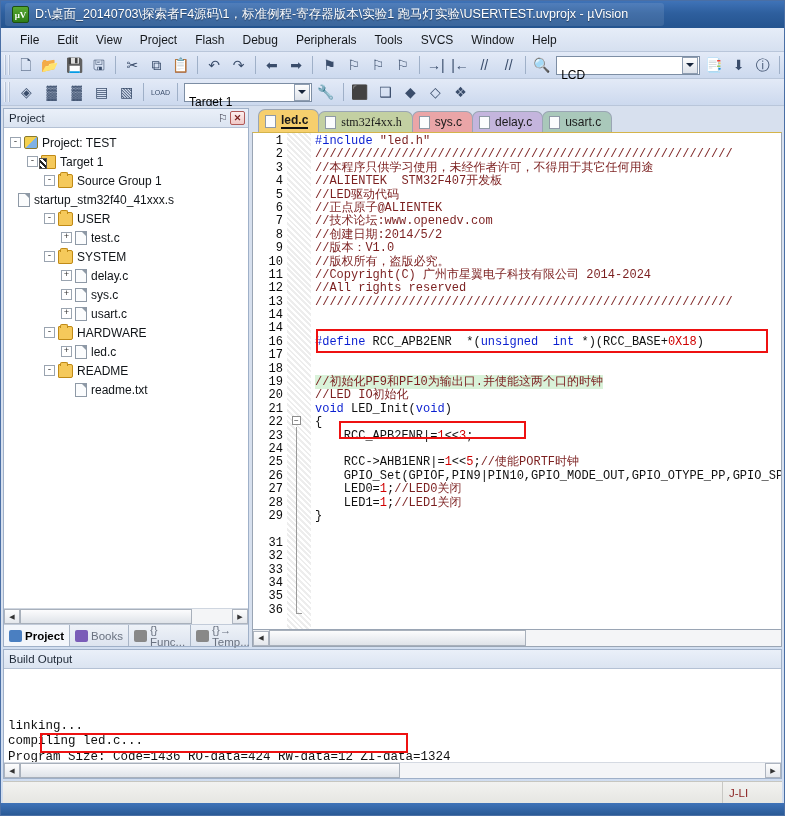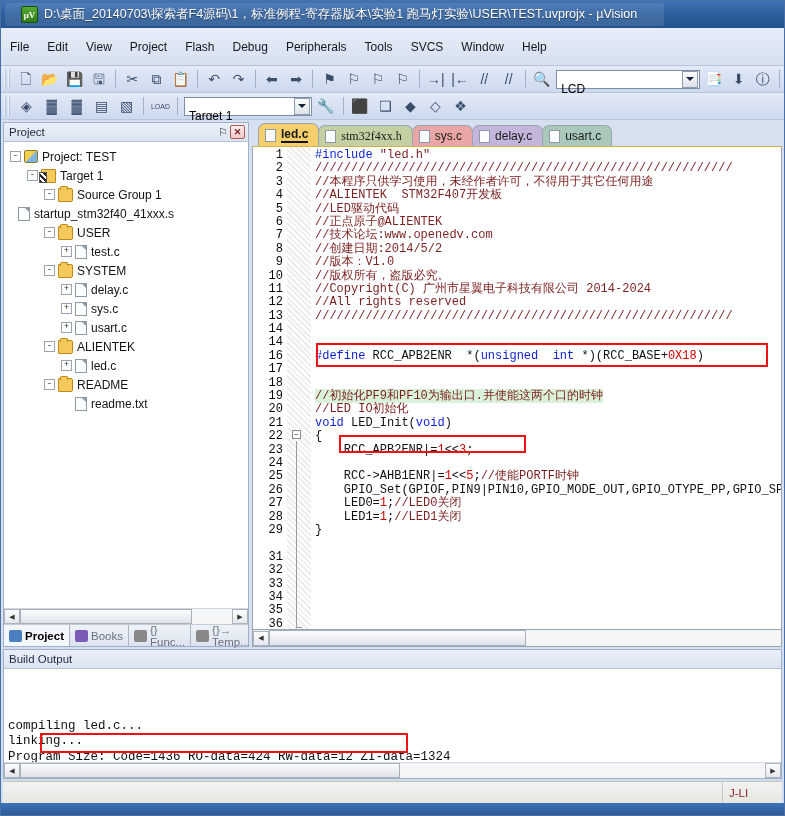--- a/index.html
+++ b/index.html
@@ -30,40 +30,40 @@
   .title-glass {
     position: absolute; left: 4px; top: 2px; right: 120px; bottom: 2px;
     background: rgba(255,255,255,0.10);
     border-radius: 3px;
   }
   .app-icon {
     width: 17px; height: 17px;
     background: linear-gradient(#57a832, #2f7d18);
     border: 1px solid #1c5010;
     border-radius: 2px;
-    margin-left: 16px; margin-right: 6px;
+    margin-left: 7px; margin-right: 6px;
     color: #fff; font-size: 9px; font-weight: bold;
     display: flex; align-items: center; justify-content: center;
     position: relative; z-index: 2;
     font-family: "Liberation Serif", serif;
   }
   .title-text {
     color: #ffffff;
     font-size: 12.5px;
     white-space: nowrap;
     position: relative; z-index: 2;
     text-shadow: 0 1px 1px rgba(0,0,0,0.45);
   }
 
   
   .menubar {
-    height: 38px;
+    height: 24px;
     background: linear-gradient(#e6edf8, #d6e0f0);
     display: flex; align-items: center;
-    padding-left: 0;
+    padding-left: 10px;
     border-bottom: 1px solid #b9c6da;
     flex: 0 0 auto;
   }
   .menu-item {
     font-size: 12px; color: #15181c;
     padding: 2px 9px;
     cursor: default;
   }
 
   
@@ -645,21 +645,21 @@
             <span class="tlabel">sys.c</span>
           </div>
           <div class="tnode" style="padding-left: 57px;">
             <div class="expander">+</div>
             <div class="ic ic-file"></div>
             <span class="tlabel">usart.c</span>
           </div>
           <div class="tnode" style="padding-left: 40px;">
             <div class="expander">-</div>
             <div class="ic ic-folder"></div>
-            <span class="tlabel">ALIENTEK</span>
+            <span class="tlabel">HARDWARE</span>
           </div>
           <div class="tnode" style="padding-left: 57px;">
             <div class="expander">+</div>
             <div class="ic ic-file"></div>
             <span class="tlabel">led.c</span>
           </div>
           <div class="tnode" style="padding-left: 40px;">
             <div class="expander">-</div>
             <div class="ic ic-folder"></div>
             <span class="tlabel">README</span>
@@ -776,21 +776,21 @@
           <div class="sb-thumb" style="width:257px;height:16px;"></div>
         </div>
       </div>
     </div>
   </div>
 
   <div class="build-pane">
     <div class="build-head">Build Output</div>
     <div class="build-body" id="buildbody">
       <div class="redbox" style="left:36px;top:64px;width:368px;height:20px;"></div>
-    <div style="position: relative;">compiling led.c...</div><div style="position: relative;">linking...</div><div style="position: relative;">Program Size: Code=1436 RO-data=424 RW-data=12 ZI-data=1324</div></div>
+    <div style="position: relative;">linking...</div><div style="position: relative;">compiling led.c...</div><div style="position: relative;">Program Size: Code=1436 RO-data=424 RW-data=12 ZI-data=1324</div></div>
     <div class="build-hscroll">
       <div class="sb-arrow">◀</div>
       <div class="sb-track">
         <div class="sb-thumb" style="width:380px"></div>
       </div>
       <div class="sb-arrow">▶</div>
     </div>
   </div>
 
   <div class="statusbar">

